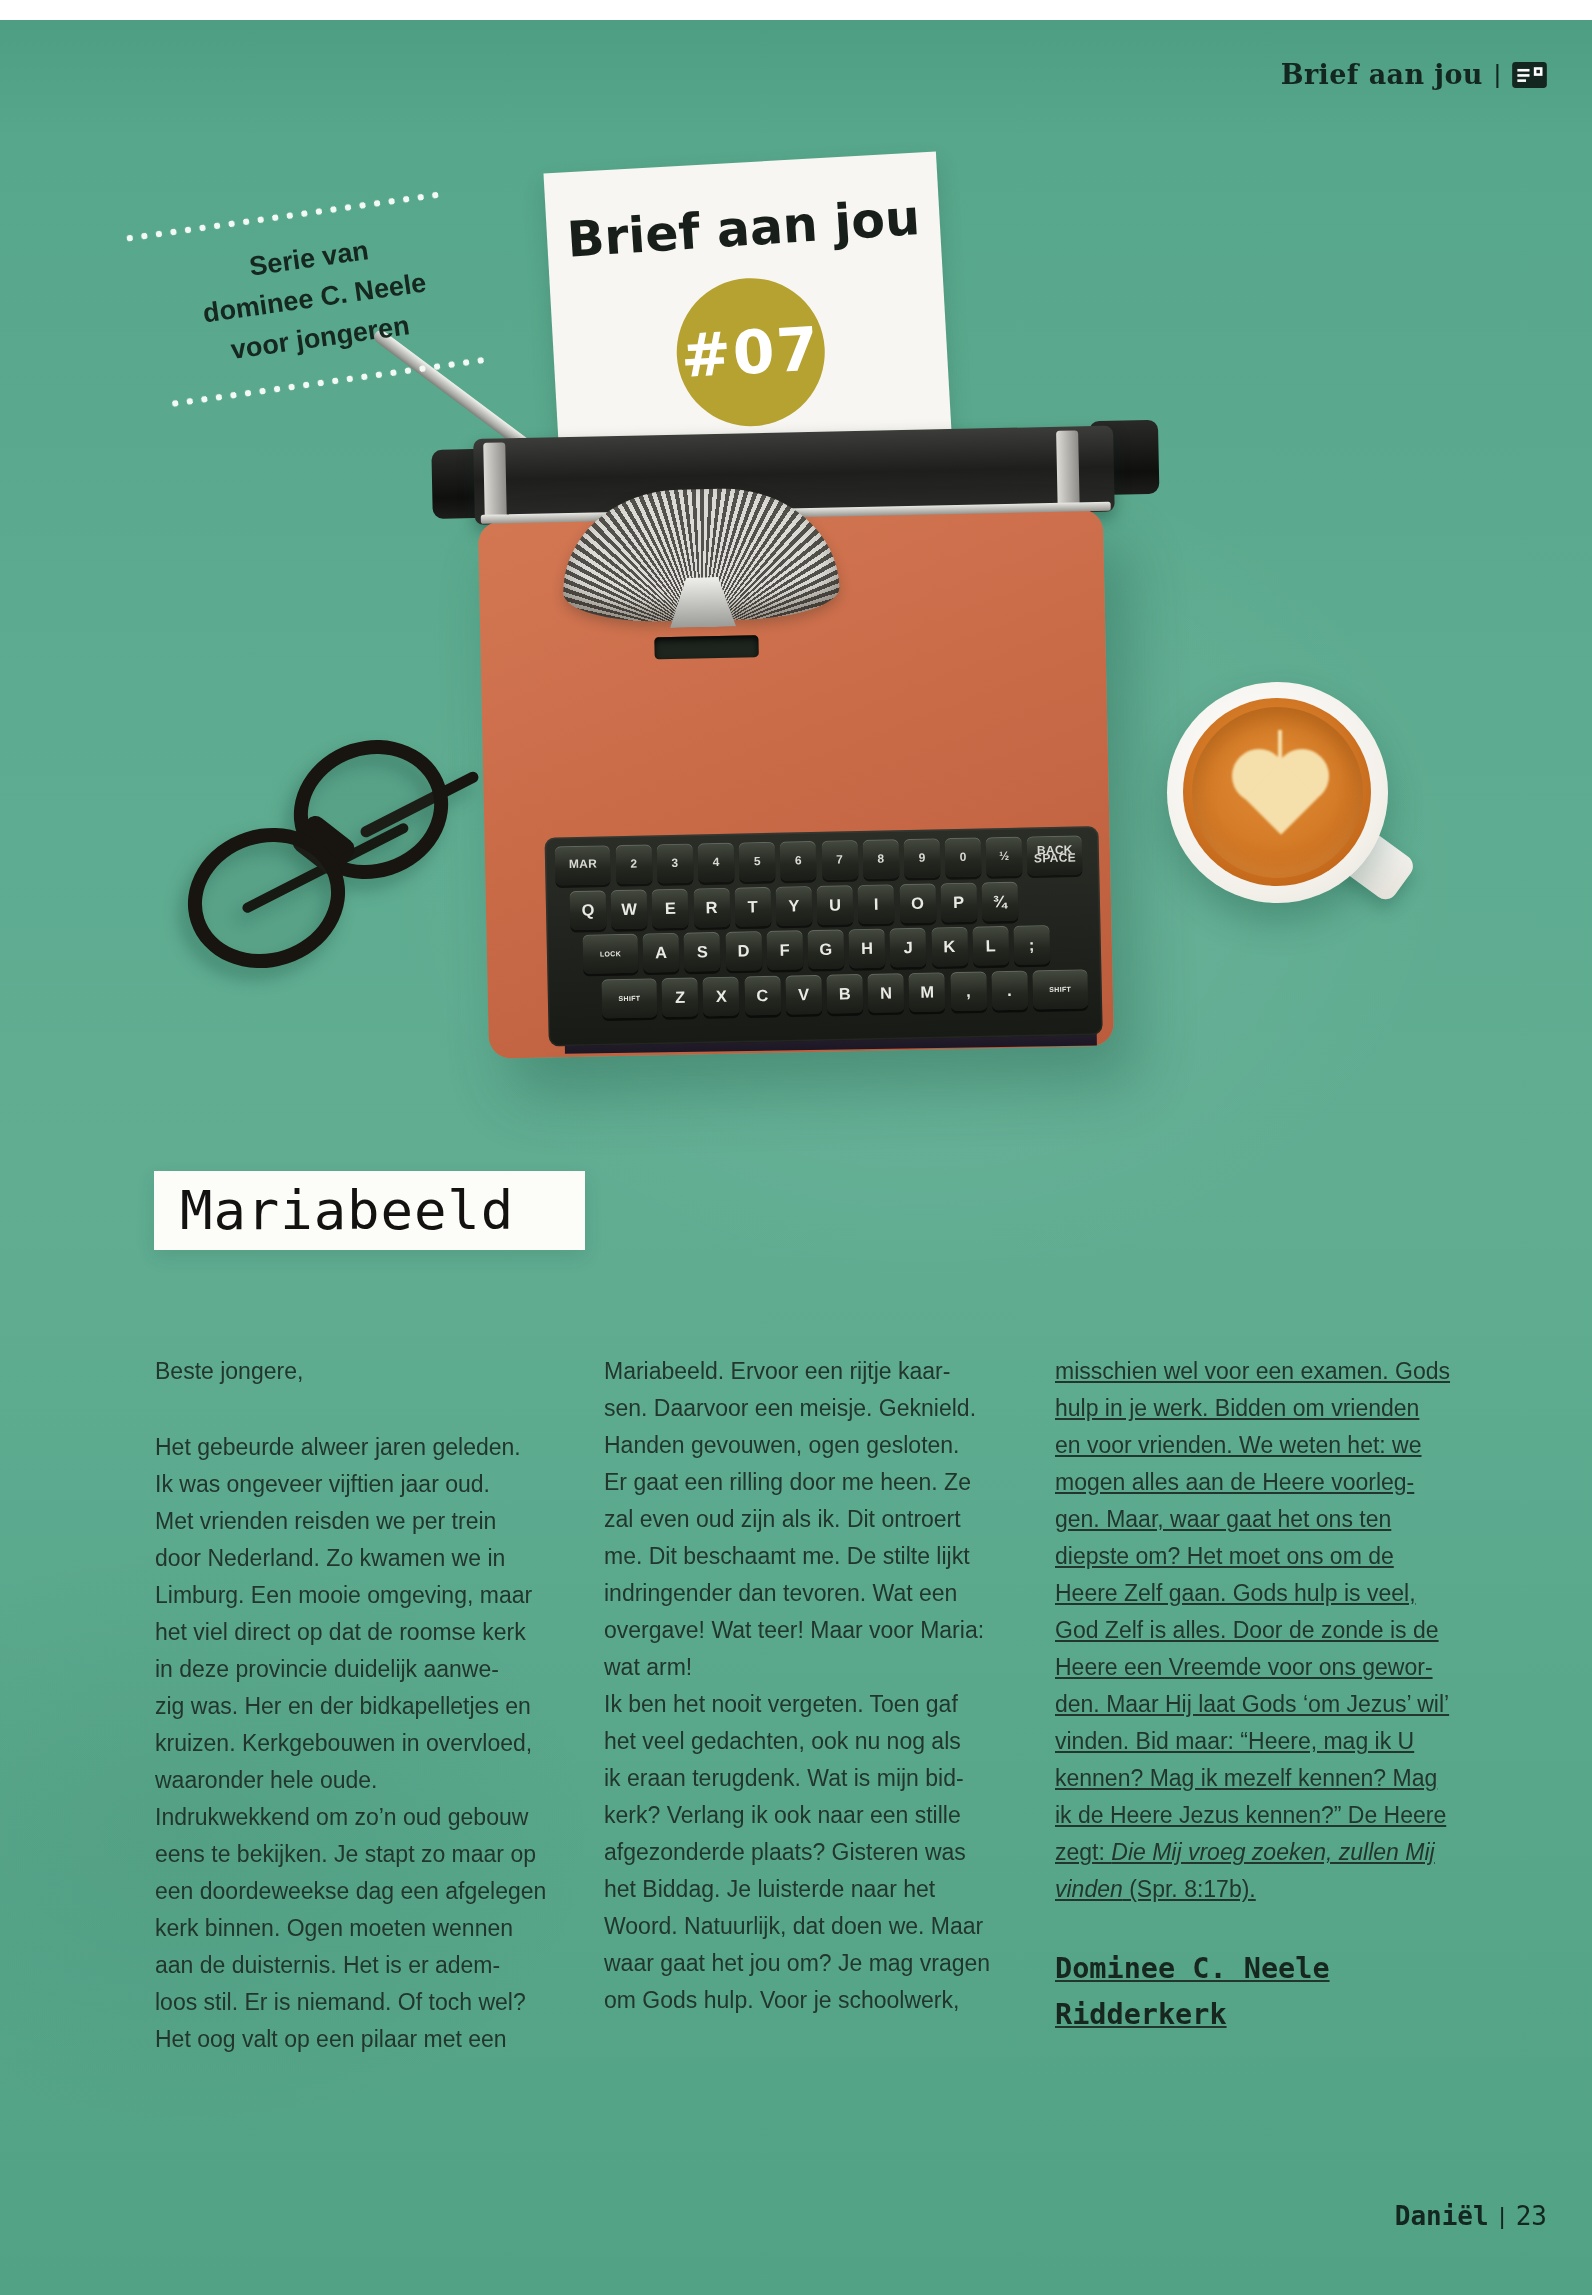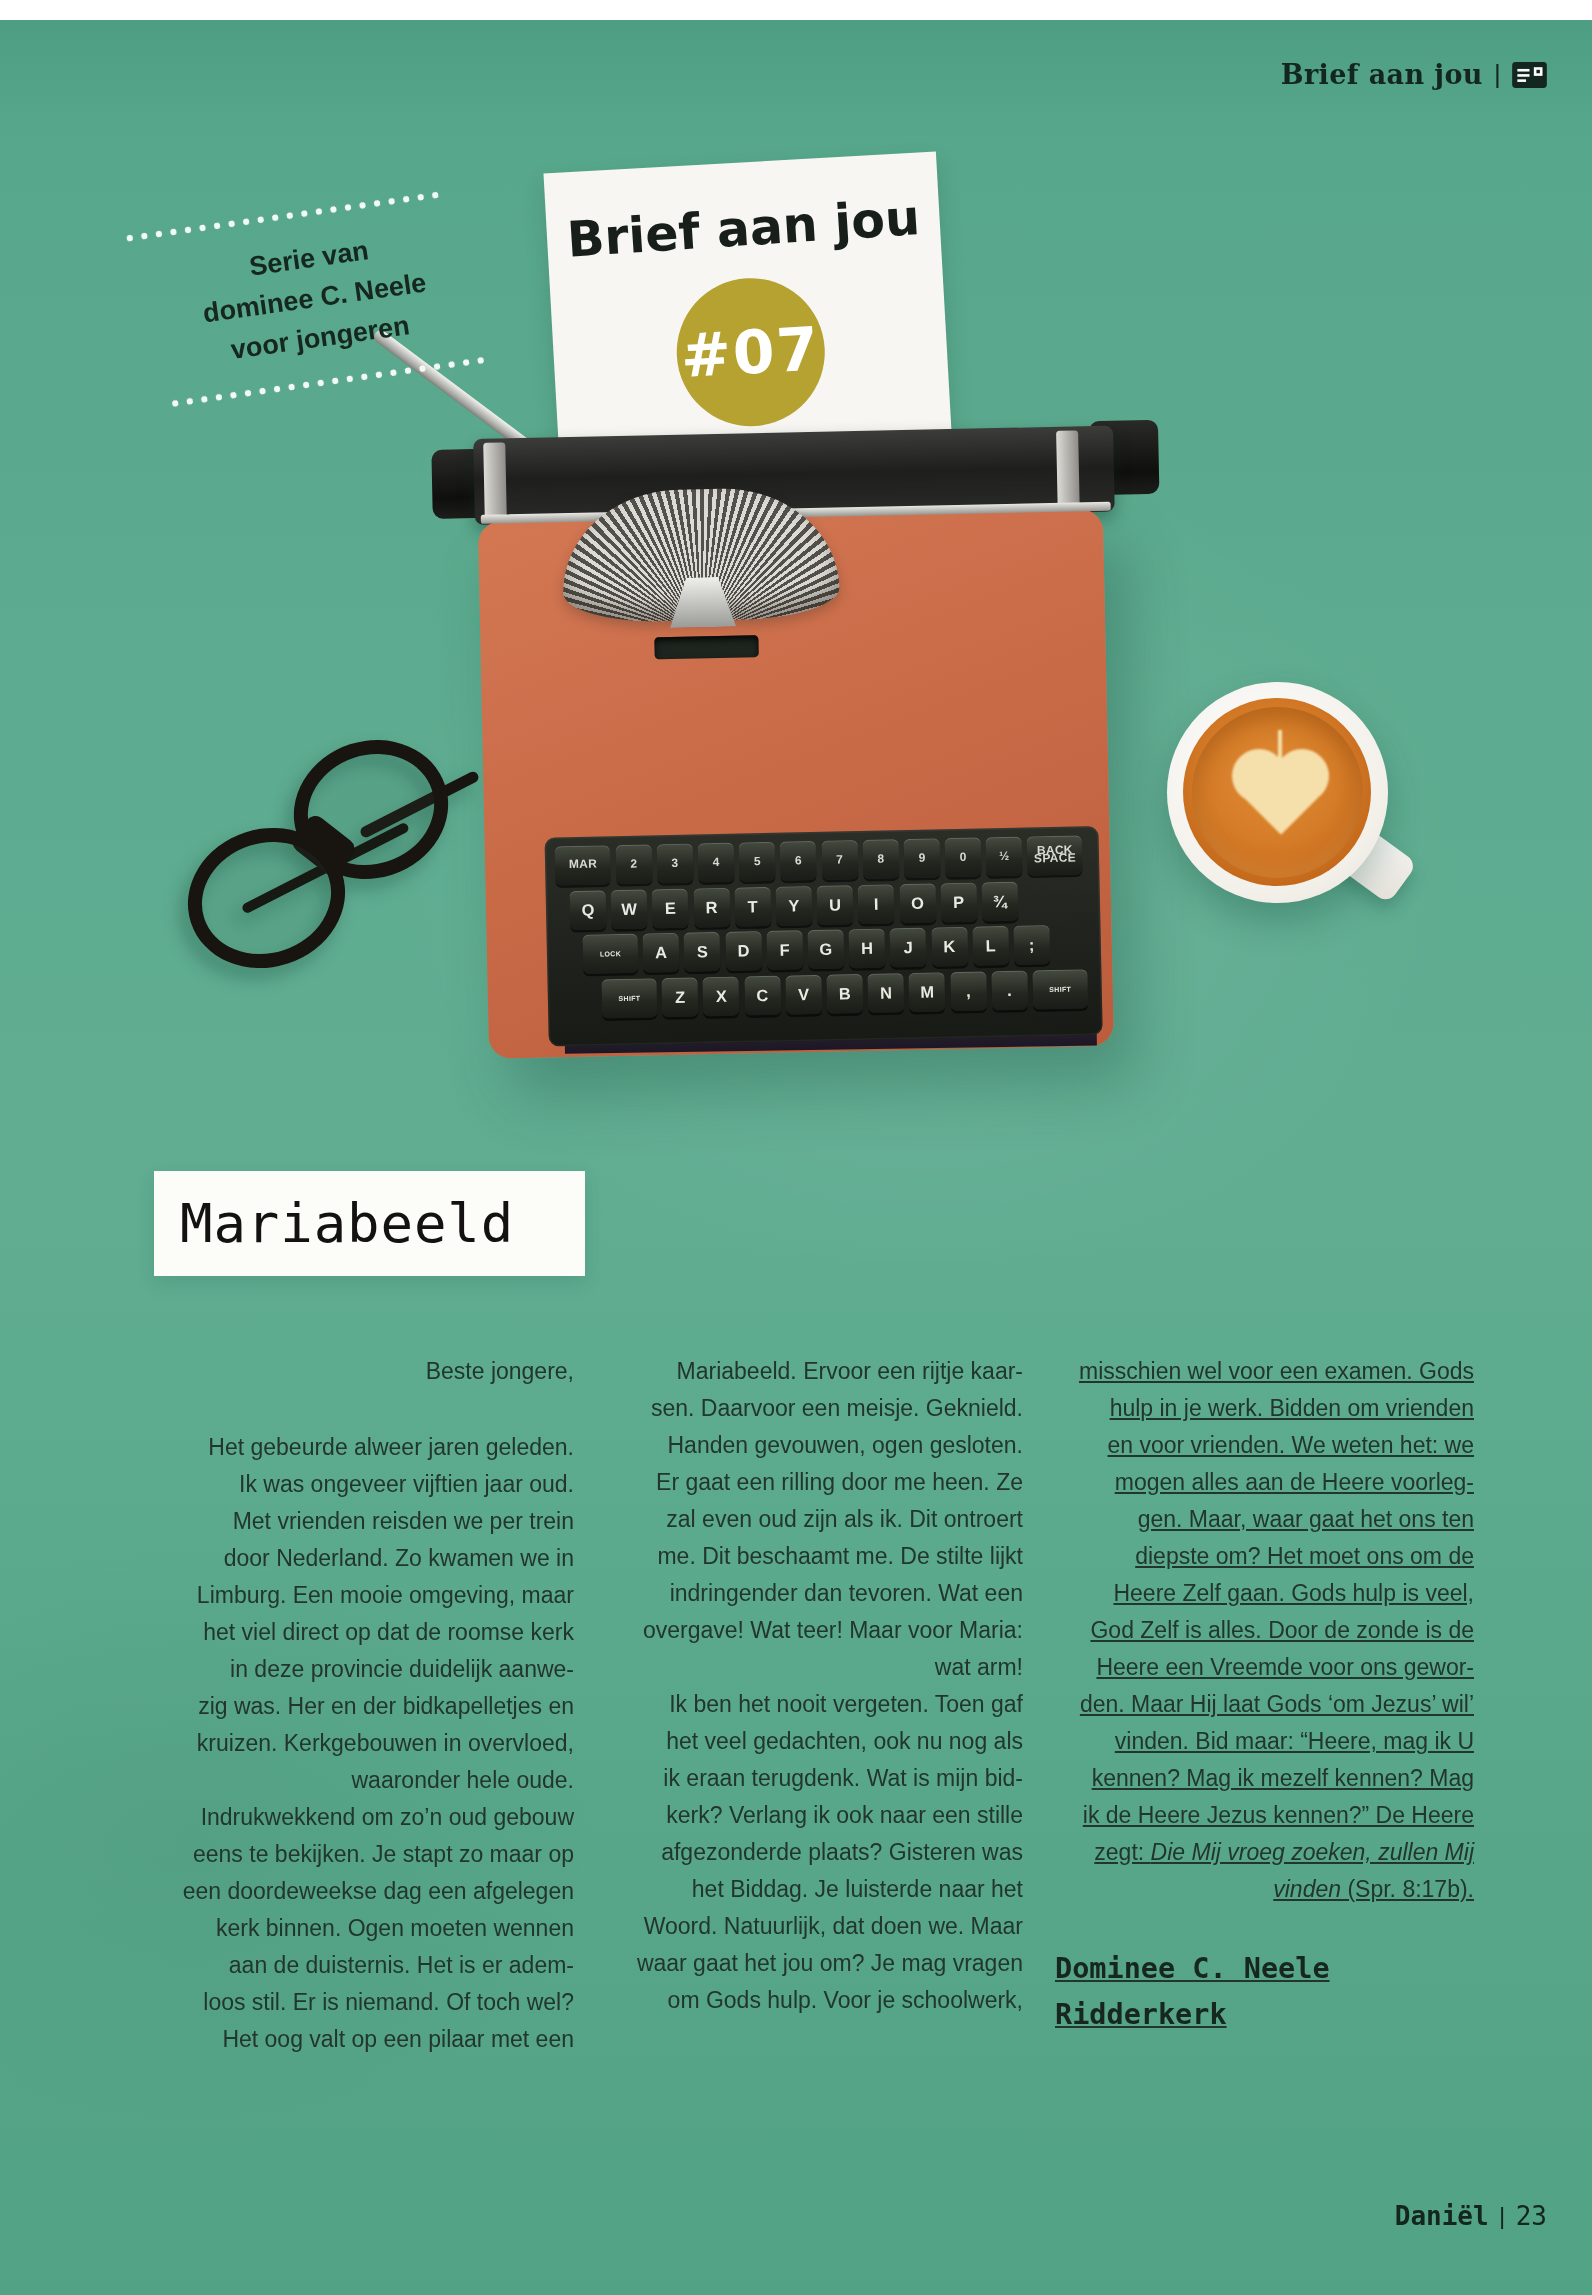--- a/index.html
+++ b/index.html
@@ -100,25 +100,25 @@
     box-shadow:inset 0 10.4px 22.4px rgba(140,70,10,.45),inset 0 -8.6px 17.3px rgba(255,205,130,.22);}
   .heart{left:66px;top:62px;width:95px;height:91px;filter:blur(1.3px);}
   .heart>div{position:absolute;background:#f5dfab;}
   .heart-core{left:21.6px;top:28px;width:52px;height:52px;transform:rotate(45deg);}
   .heart-lobe{width:54px;height:54px;border-radius:50%;}
   .heart-lobe.l{left:-0.9px;top:5.2px;}
   .heart-lobe.r{left:42px;top:5.2px;}
   .heart-stem{left:45px;top:-14px;width:4.3px;height:48px;background:#e3a85e;}
 
   
-  .title-box{position:absolute;left:154px;top:1171px;width:431px;height:105px;background:#fcfcf9;z-index:5;
+  .title-box{position:absolute;left:154px;top:1171px;width:431px;height:79px;background:#fcfcf9;z-index:5;
     display:flex;align-items:center;padding-left:26px;box-sizing:border-box;box-shadow:0 7px 17.3px rgba(20,60,48,.12);}
   .title-text{font-family:"DejaVu Sans Mono",monospace;font-size:54px;color:#141210;letter-spacing:0.9px;}
   .col{position:absolute;top:1353px;width:419px;font-size:23px;line-height:37px;color:#22362e;z-index:5;}
-  .col .tl{white-space:nowrap;text-align:right;}
+  .col .tl{white-space:nowrap;}
   .col .para + .para{margin-top:39px;}
   .col em{font-style:italic;}
   .c1{left:155px;} .c2{left:604px;} .c3{left:1055px;text-decoration:underline;}
   .signature{margin-top:38px;font-family:"DejaVu Sans Mono",monospace;font-weight:700;font-size:28.5px;line-height:46px;color:#17261f;}
 
   
   .footer{position:absolute;right:45px;top:2201px;display:flex;align-items:center;gap:10.4px;color:#132620;z-index:6;}
   .footer-mag{font-family:"DejaVu Sans Mono",monospace;font-weight:700;font-size:26px;}
   .footer-sep{font-weight:300;font-size:24px;}
   .footer-page{font-family:"DejaVu Sans Mono",monospace;font-size:26px;}

